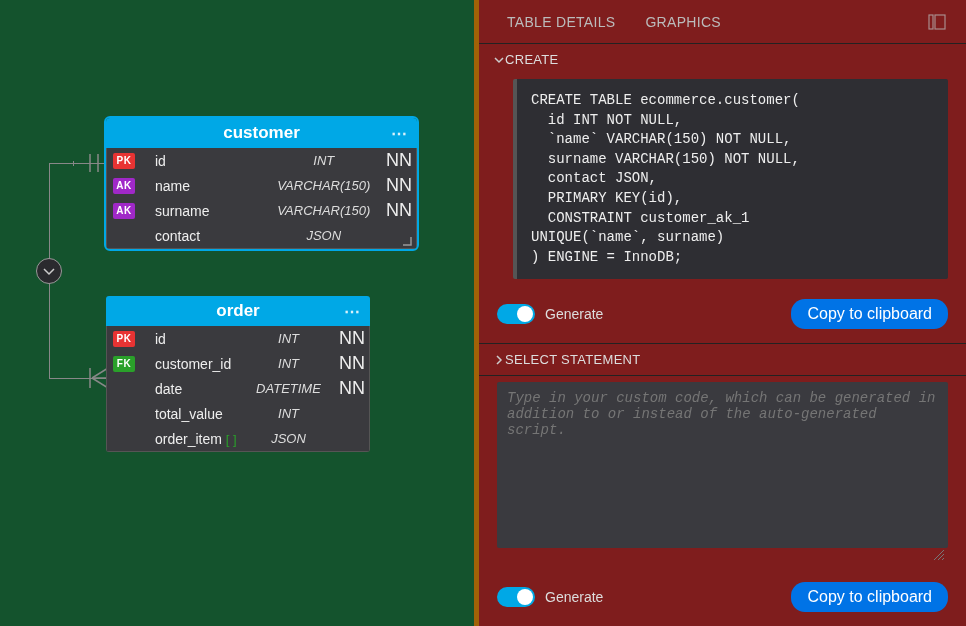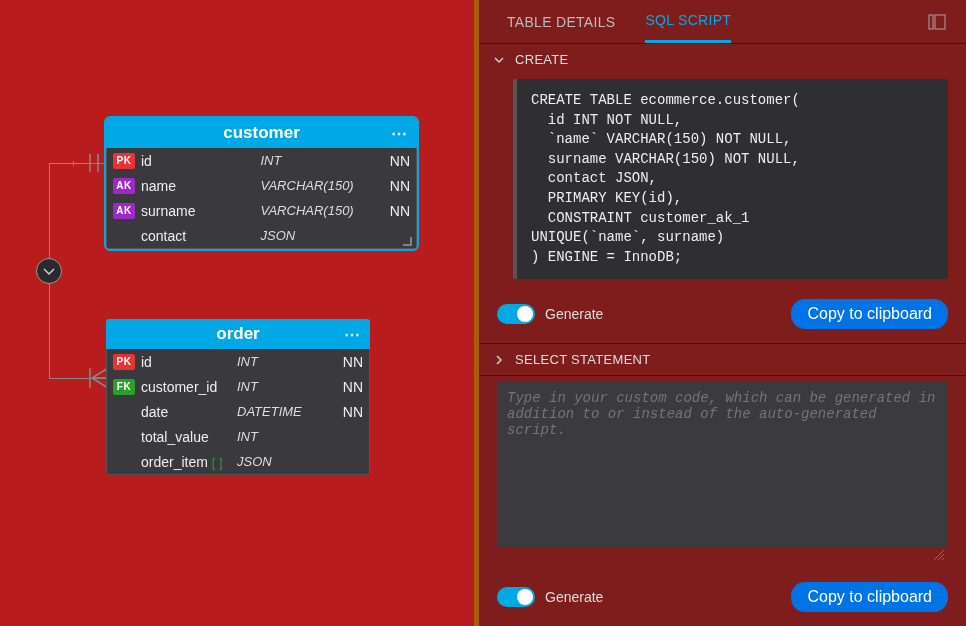--- a/index.html
+++ b/index.html
@@ -1,55 +1,55 @@
 <!DOCTYPE html>
 <html><head>
   <meta charset="utf-8">
   <style>
     *{margin:0;padding:0;box-sizing:border-box}
     body{width:966px;height:626px;background:#2a2a2e;font-family:'Segoe UI',Arial,sans-serif;color:#ccc;display:flex;overflow:hidden}
 
-    .canvas{flex:0 0 474px;height:100%;position:relative;background:#b91c1c}
+    .canvas{flex:0 0 474px;height:100%;position:relative;background:#14532d}
 
     .entity{position:absolute;border-radius:3px;overflow:hidden}
     .entity.selected{outline:2px solid #00a8e6;border-radius:4px}
     .entity-body{border:1px solid #555;border-top:none}
     .entity-header{background:#00a8e6;color:#fff;font-weight:bold;font-size:17px;text-align:center;padding:5px 0;position:relative;letter-spacing:0}
     .entity-header .ellipsis{position:absolute;right:10px;top:50%;transform:translateY(-50%);font-size:16px;opacity:.85;cursor:pointer}
     .entity-row{display:flex;align-items:center;background:#3a3a3e;height:25px;padding:0 6px;font-size:14px}
     .entity-row+.entity-row{border-top:0}
-    .badge{display:inline-flex;align-items:center;justify-content:center;width:22px;height:16px;border-radius:2px;font-size:10px;font-weight:bold;color:#fff;margin-right:6px;letter-spacing:.5px}
+    .badge{display:inline-flex;align-items:center;justify-content:center;width:22px;height:16px;border-radius:2px;font-size:10px;font-weight:bold;color:#fff;margin-right:20px;letter-spacing:.5px}
     .badge.pk{background:#e83333}
     .badge.ak{background:#a028c8}
     .badge.fk{background:#2aa02a}
     .badge.none{background:transparent}
     .col-name{flex:1;color:#eee;font-size:14px}
-    .col-type{font-style:italic;color:#ddd;font-size:13px;text-align:left;flex:1}
-    .col-nn{width:30px;text-align:right;font-size:14px;color:#eee;padding-left:6px}
+    .col-type{font-style:italic;color:#ddd;font-size:13px;text-align:center;flex:1}
+    .col-nn{width:30px;text-align:right;font-size:18px;color:#eee;padding-left:6px}
     .brackets{color:#2aa02a;font-size:13px}
 
     .resize-handle{position:absolute;right:4px;bottom:2px;width:10px;height:10px;pointer-events:none}
 
     .rel-line{position:absolute;border-color:#888}
     .rel-v{border-left:1px solid #888}
     .rel-h{border-top:1px solid #888}
     .rel-end{position:absolute;pointer-events:none}
 
     .rel-dot{position:absolute;width:26px;height:26px;border-radius:50%;background:#2a2a2e;border:1px solid #999;display:flex;align-items:center;justify-content:center}
 
     .panel{flex:1;background:#7f1d1d;display:flex;flex-direction:column;border-left:5px solid #a16207;min-width:0}
 
     .tabs{display:flex;align-items:center;height:44px;border-bottom:1px solid #222;padding:0 20px 0 28px;gap:30px}
     .tab{color:#bbb;font-size:14px;padding:12px 0;cursor:pointer;letter-spacing:.3px}
     .tab.active{color:#00a8e6;border-bottom:3px solid #00a8e6}
     .tab-spacer{flex:1}
     .tab-icon{width:18px;height:18px;opacity:.7;cursor:pointer}
 
     .section{border-bottom:1px solid #222}
-    .section-header{display:flex;align-items:center;gap:10px;padding:8px 14px;cursor:pointer;font-size:13px;color:#ddd;letter-spacing:.3px}
+    .section-header{display:flex;align-items:center;gap:0;padding:8px 14px;cursor:pointer;font-size:13px;color:#ddd;letter-spacing:.3px}
     .chevron{width:12px;height:12px;flex-shrink:0}
 
     .code{background:#2e2e33;margin:4px 18px 12px 34px;padding:12px 14px 12px 14px;font-family:Liberation Mono, monospace;font-size:14px;color:#eee;white-space:pre;line-height:1.4;border-left:4px solid #555;border-radius:2px;overflow-x:auto}
 
     .section-footer{display:flex;align-items:center;padding:8px 18px 14px 18px}
     .toggle{width:38px;height:20px;background:#00a8e6;border-radius:20px;position:relative;cursor:pointer;margin-right:10px}
     .toggle::after{content:'';position:absolute;width:16px;height:16px;background:#fff;border-radius:50%;top:2px;right:2px}
     .toggle-label{font-size:14px;color:#ddd;flex:1}
     .btn{background:#0073e6;color:#fff;border:none;border-radius:14px;padding:6px 16px;font-size:16px;cursor:pointer}
 
@@ -116,21 +116,21 @@
         <span class="col-name">contact</span>
         <span class="col-type">JSON</span>
         <span class="col-nn"></span>
         <svg class="resize-handle" viewBox="0 0 10 10">
             <path d="M1 9 L9 9 L9 1" fill="none" stroke="#999" stroke-width="1.5"></path>
           </svg>
       </div>
     </div>
   </div>
 
-  <div class="entity" style="left:106px;top:319px;width:264px">
+  <div class="entity" style="left:106px;top:296px;width:264px">
     <div class="entity-header">
       <span>order</span>
       <span class="ellipsis">⋯</span>
     </div>
     <div class="entity-body">
       <div class="entity-row">
         <span class="badge pk">PK</span>
         <span class="col-name">id</span>
         <span class="col-type">INT</span>
         <span class="col-nn">NN</span>
@@ -159,21 +159,21 @@
         <span class="col-type">JSON</span>
         <span class="col-nn"></span>
       </div>
     </div>
   </div>
 </div>
 
 <div class="panel">
   <div class="tabs">
     <div class="tab">TABLE DETAILS</div>
-    <div class="tab active">SQL SCRIPT</div>
+    <div class="tab">GRAPHICS</div>
     <div class="tab-spacer"></div>
     <svg class="tab-icon" viewBox="0 0 18 18">
       <rect x="1" y="2" width="4" height="14" fill="none" stroke="#bbb" stroke-width="1.2"></rect>
       <rect x="7" y="2" width="10" height="14" fill="none" stroke="#bbb" stroke-width="1.2"></rect>
     </svg>
   </div>
 
   <div class="section">
     <div class="section-header">
       <svg class="chevron" viewBox="0 0 12 12">

